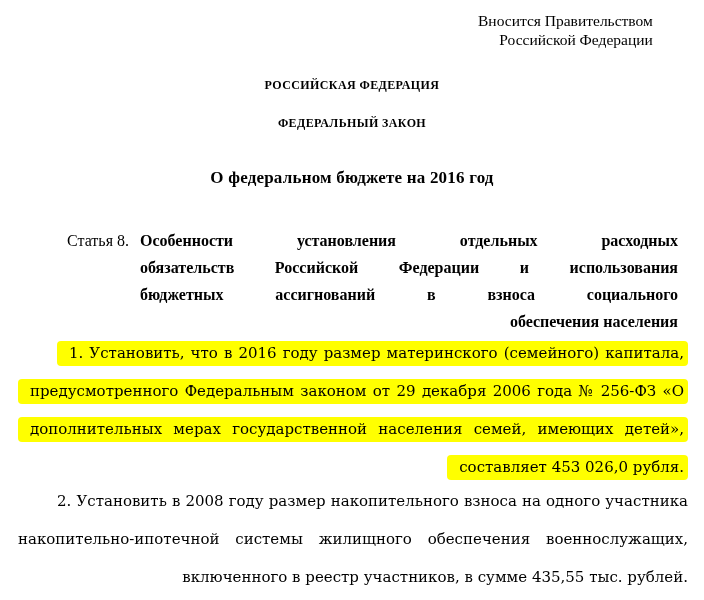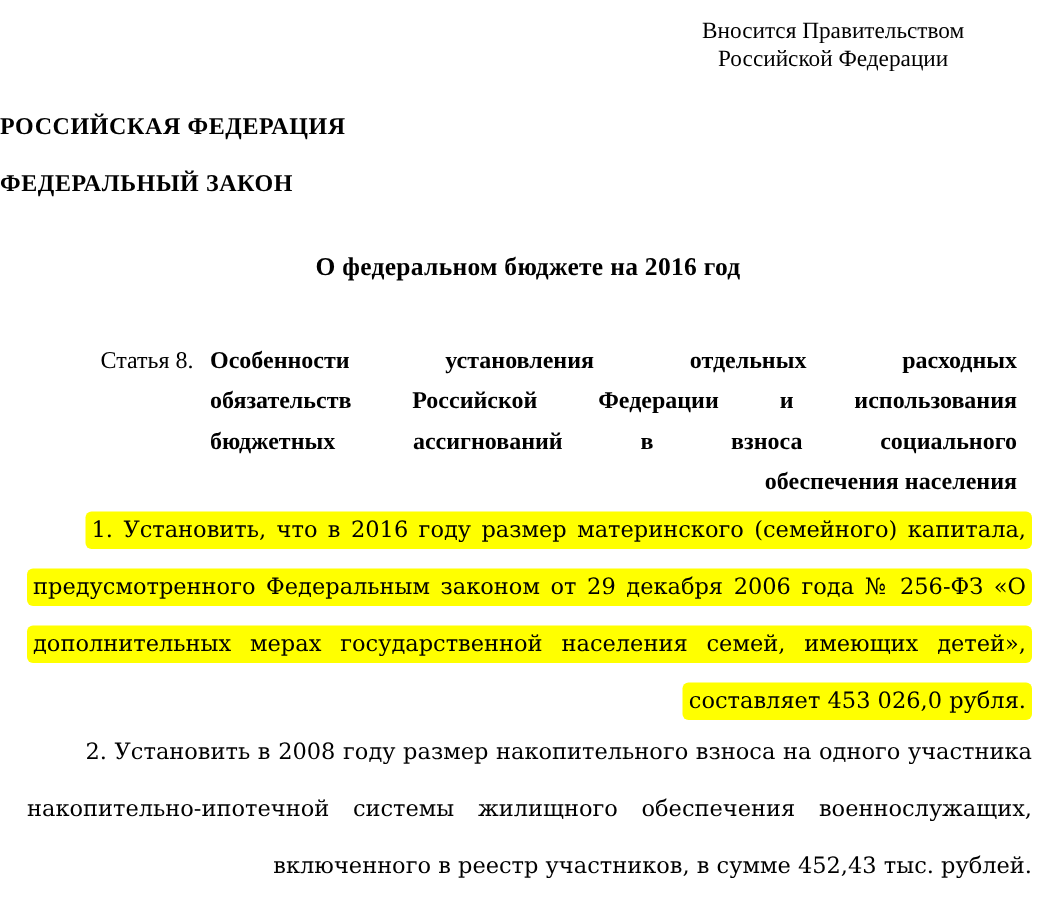--- a/index.html
+++ b/index.html
@@ -7,33 +7,33 @@
     position: relative;
     width: 704px;
     height: 600px;
     background: #ffffff;
     color: #000000;
     font-family: "Liberation Serif", serif;
     overflow: hidden;
   }
   .submitter {
     position: absolute;
-    left: 468px;
+    left: 478px;
     top: 11px;
     font-size: 15.5px;
     line-height: 19px;
-    text-align: center;
+    text-align: right;
   }
   .center-heading {
     position: absolute;
     left: 0;
     width: 100%;
-    text-align: left;
+    text-align: center;
     font-weight: bold;
-    font-size: 16px;
+    font-size: 12px;
     letter-spacing: 0.4px;
     line-height: 20px;
   }
   .country  { top: 75px; }
   .law-type { top: 113px; }
   .doc-title {
     position: absolute;
     left: 0;
     top: 168px;
     width: 100%;
@@ -69,21 +69,21 @@
     font-size: 15px;
     line-height: 38px;
   }
   .para-1 { top: 334px; }
   .para-2 { top: 482px; }
   .tline { text-align: right; }
   .jline { text-align: justify; text-align-last: justify; }
   .indent { text-indent: 39px; }
   .hl {
     background: #ffff00;
-    padding: 3px 4px 4px 4px;
+    padding: 3px 4px 4px 12px;
     border-radius: 4px;
   }
 </style>
 </head>
 <body>
 
 <div class="page">
 
   <div class="submitter">
     <div>Вносится Правительством</div>
@@ -109,16 +109,16 @@
   <div class="para para-1">
       <div class="tline jline indent"><span class="hl">1. Установить, что в 2016 году размер материнского (семейного) капитала,</span></div>
       <div class="tline jline"><span class="hl">предусмотренного Федеральным законом от 29 декабря 2006 года № 256-ФЗ «О</span></div>
       <div class="tline jline"><span class="hl">дополнительных мерах государственной населения семей, имеющих детей»,</span></div>
       <div class="tline"><span class="hl">составляет 453 026,0 рубля.</span></div>
     </div>
 
   <div class="para para-2">
       <div class="tline jline indent">2. Установить в 2008 году размер накопительного взноса на одного участника</div>
       <div class="tline jline">накопительно-ипотечной системы жилищного обеспечения военнослужащих,</div>
-      <div class="tline">включенного в реестр участников, в сумме 452,43 тыс. рублей.</div>
+      <div class="tline">включенного в реестр участников, в сумме 435,55 тыс. рублей.</div>
     </div>
 
 </div>
 
 </body></html>

